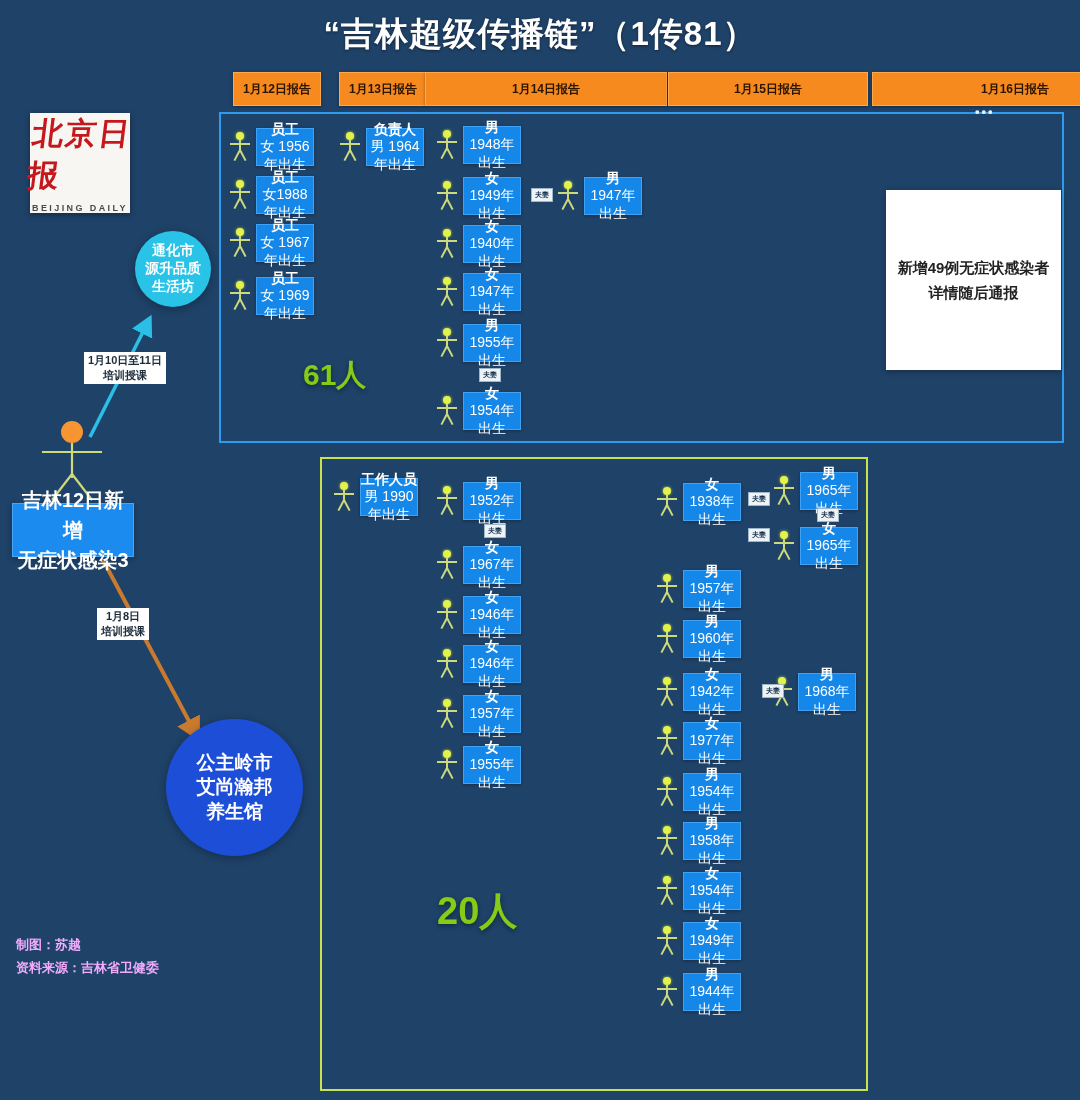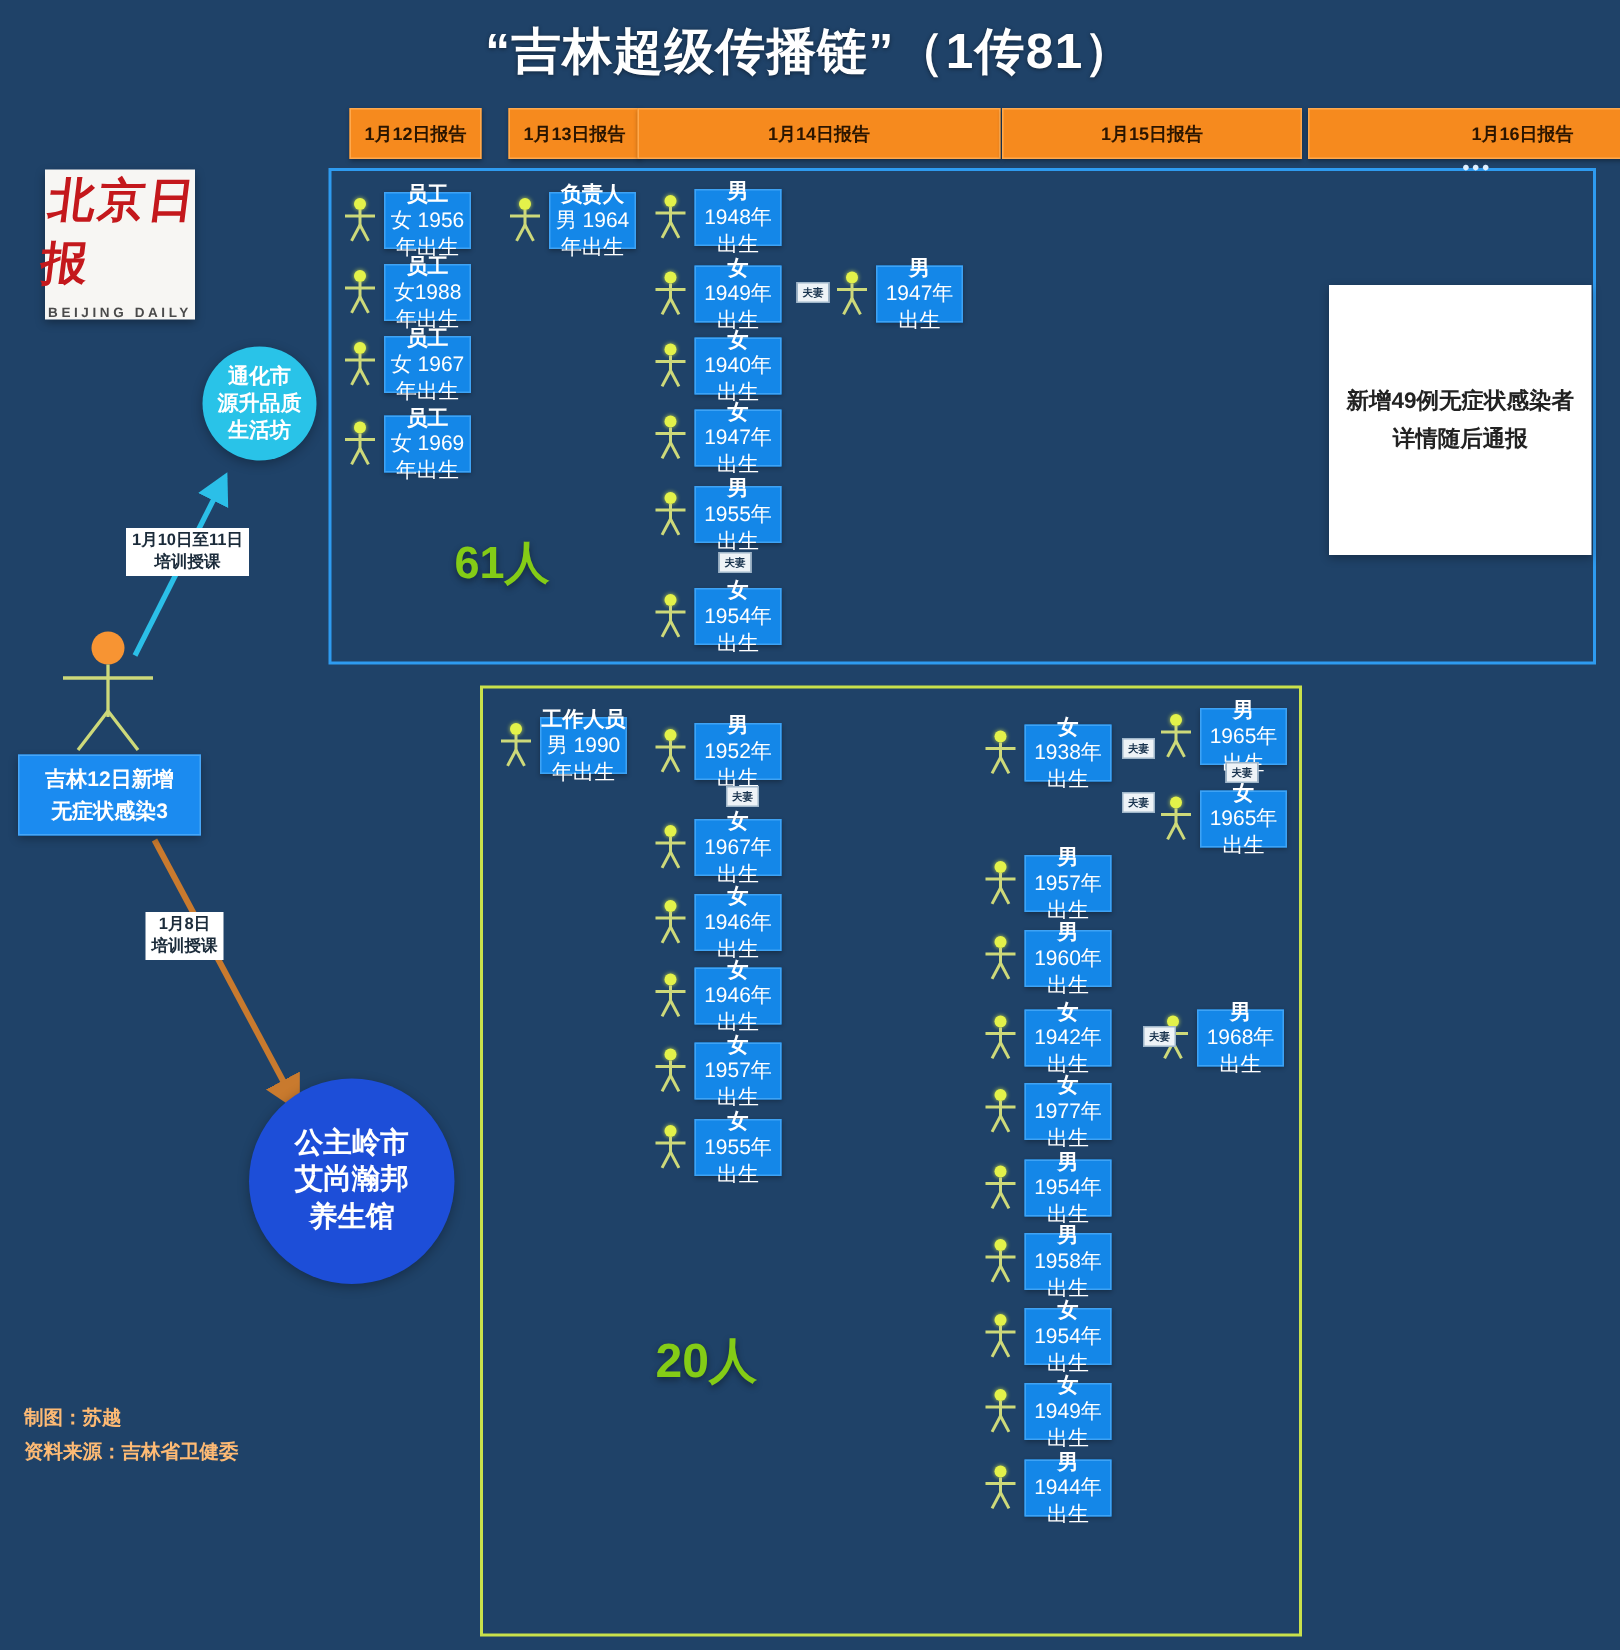--- a/index.html
+++ b/index.html
@@ -103,33 +103,33 @@
 
   .callout{
     position:absolute;background:#ffffff;
     display:flex;flex-direction:column;align-items:center;justify-content:center;
     color:#222;font-size:15px;font-weight:bold;line-height:1.7;text-align:center;
     box-shadow:0 2px 6px rgba(0,0,0,.3);
   }
 
   .bluebox{
     position:absolute;background:#1b8bf0;border:1px solid #47a6f7;
-    color:#ffffff;font-size:14px;font-weight:bold;line-height:1.5;text-align:center;
+    color:#ffffff;font-size:20px;font-weight:bold;line-height:1.5;text-align:center;
     display:flex;flex-direction:column;align-items:center;justify-content:center;
     box-shadow:0 2px 6px rgba(0,0,0,.3);
   }
 
   .edge-label{
     position:absolute;background:#ffffff;color:#1b2b3a;
     font-size:11px;font-weight:bold;line-height:1.35;text-align:center;
     padding:1px 4px;white-space:nowrap;
   }
 
   .credits{
-    position:absolute;color:#fdba74;font-size:13px;font-weight:bold;line-height:1.75;
+    position:absolute;color:#f0abfc;font-size:13px;font-weight:bold;line-height:1.75;
   }
 
   svg.overlay{position:absolute;left:0;top:0;width:1080px;height:1100px;pointer-events:none;}
 
   .dots{
     position:absolute;color:#dff0ff;font-size:13px;letter-spacing:2px;font-weight:bold;
   }
 </style>
 </head>
 <body>
@@ -206,21 +206,21 @@
     <div>公主岭市</div>
     <div>艾尚瀚邦</div>
     <div>养生馆</div>
   </div>
 
   <div class="panel panel-blue" style="left:219px;top:112px;width:845px;height:331px;"></div>
   <div class="panel-count" style="left:303px;top:355px;font-size:30px;">61人</div>
   <div class="dots" style="left:975px;top:104px;">•••</div>
 
   <div class="panel panel-green" style="left:320px;top:457px;width:548px;height:634px;"></div>
-  <div class="panel-count" style="left:437px;top:886px;font-size:32px;">20人</div>
+  <div class="panel-count" style="left:437px;top:886px;font-size:38px;">20人</div>
 
   <div class="callout" style="left:886px;top:190px;width:175px;height:180px;">
     <div>新增49例无症状感染者</div>
     <div>详情随后通报</div>
   </div>
 
   <div id="node-layer">
       <div class="node" style="left: 228px; top: 128px;">
         <div class="figure">
           <div class="head"></div>

